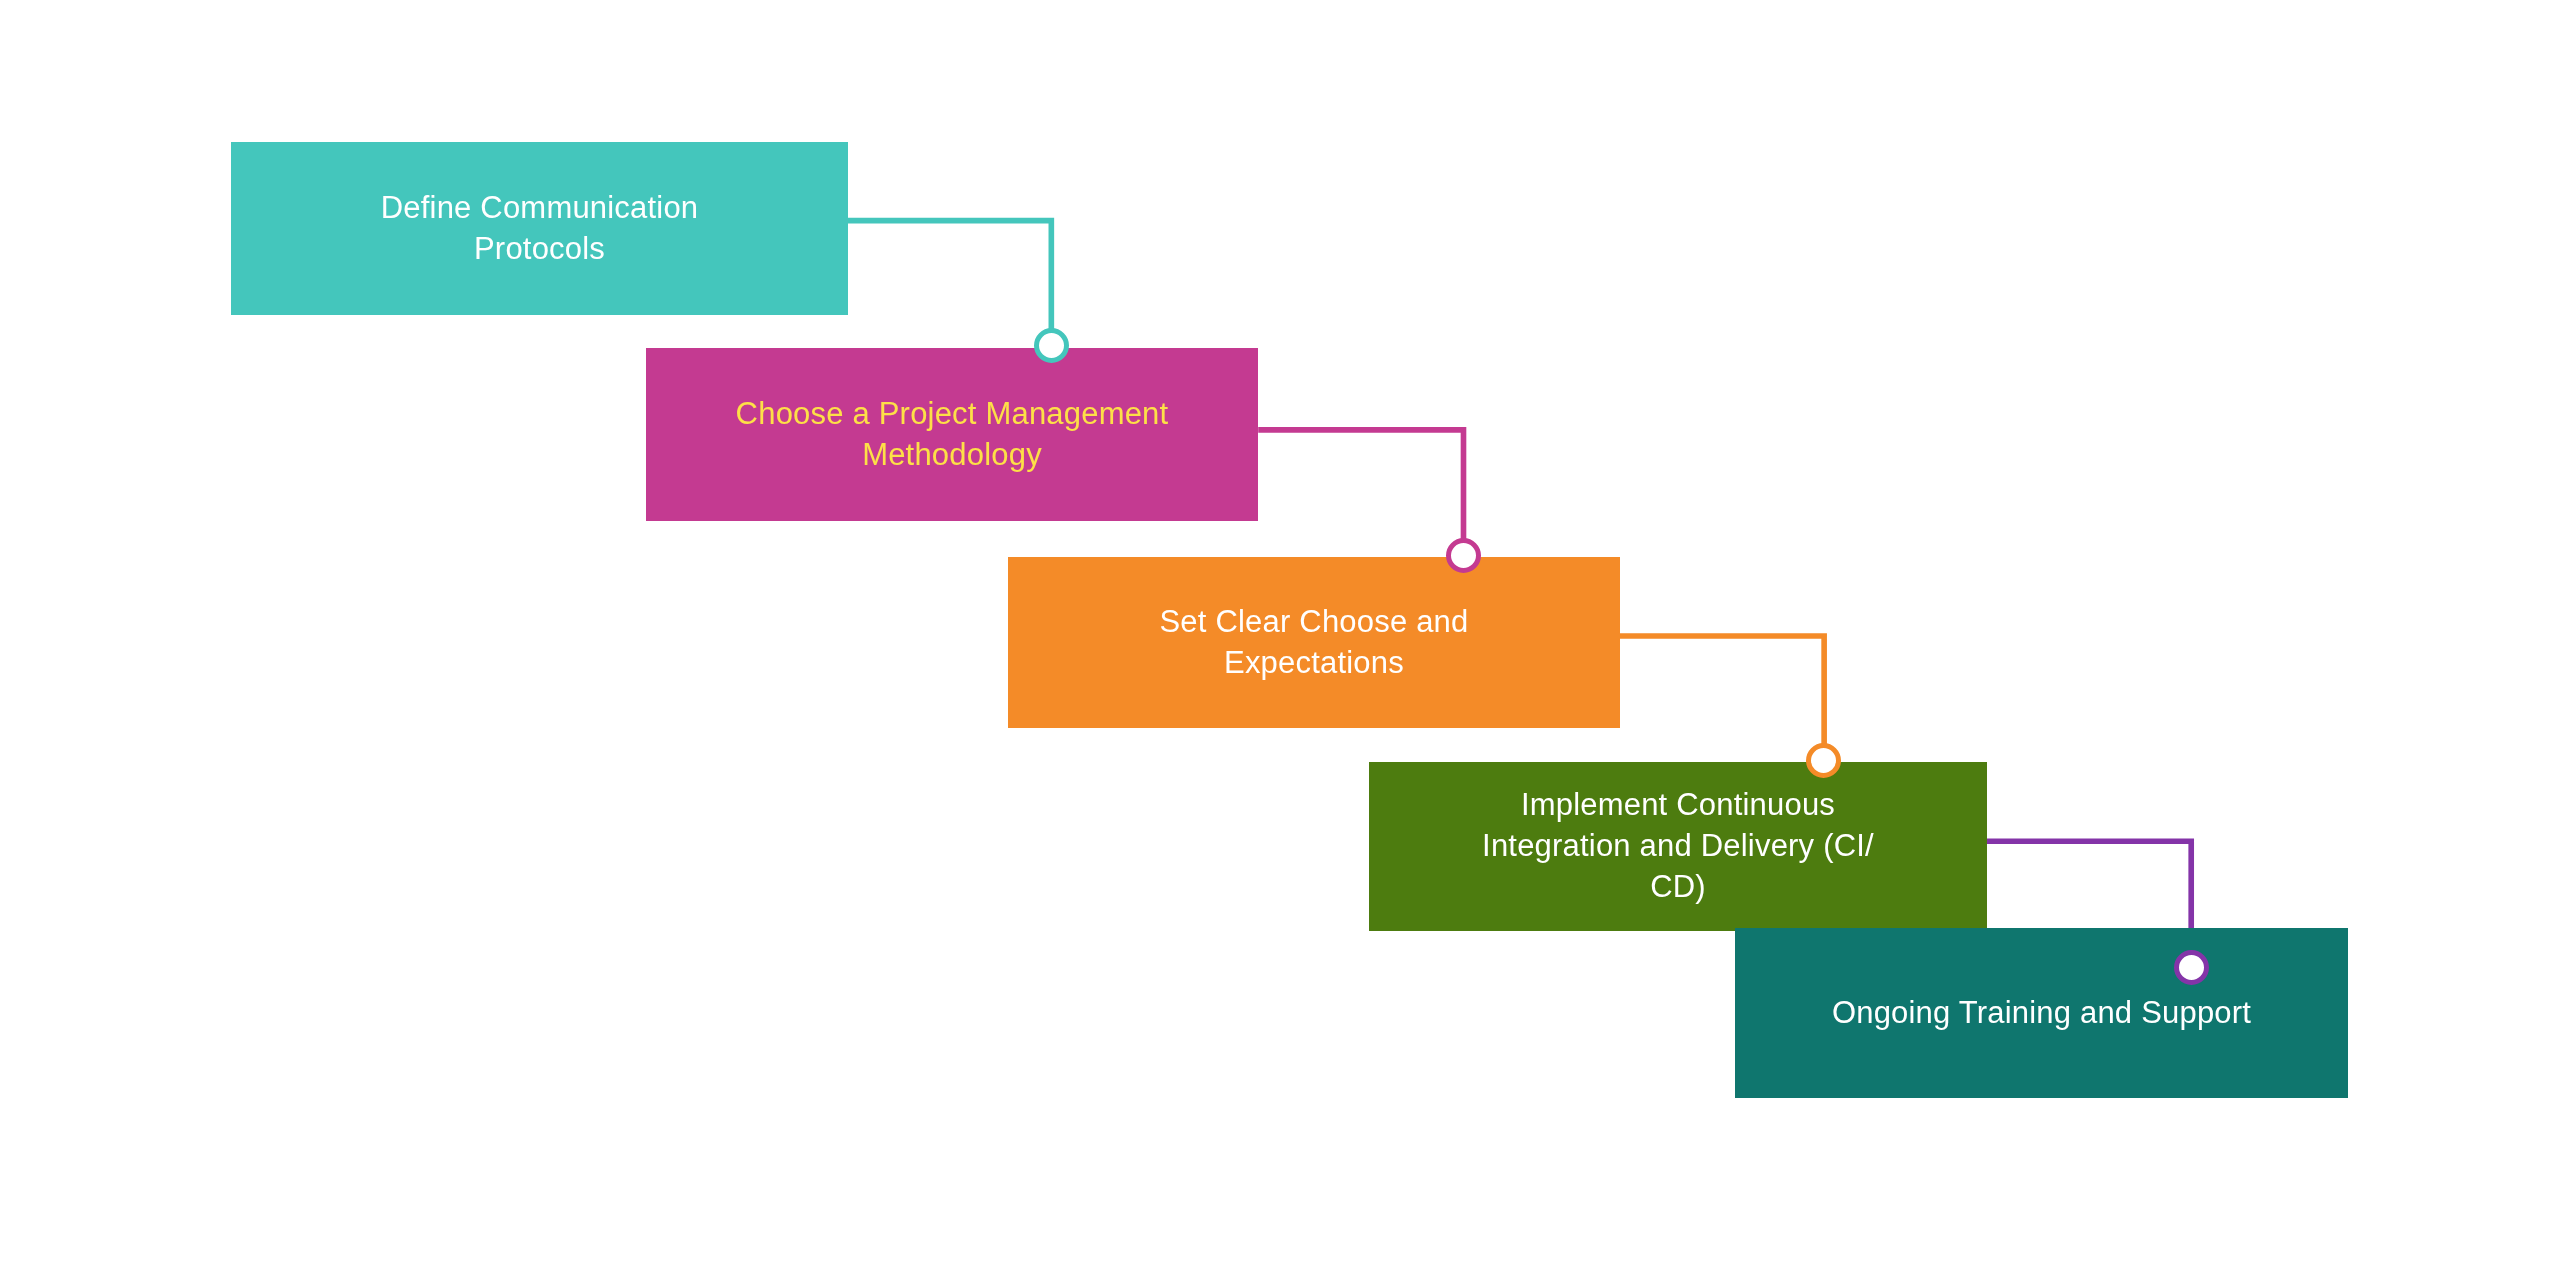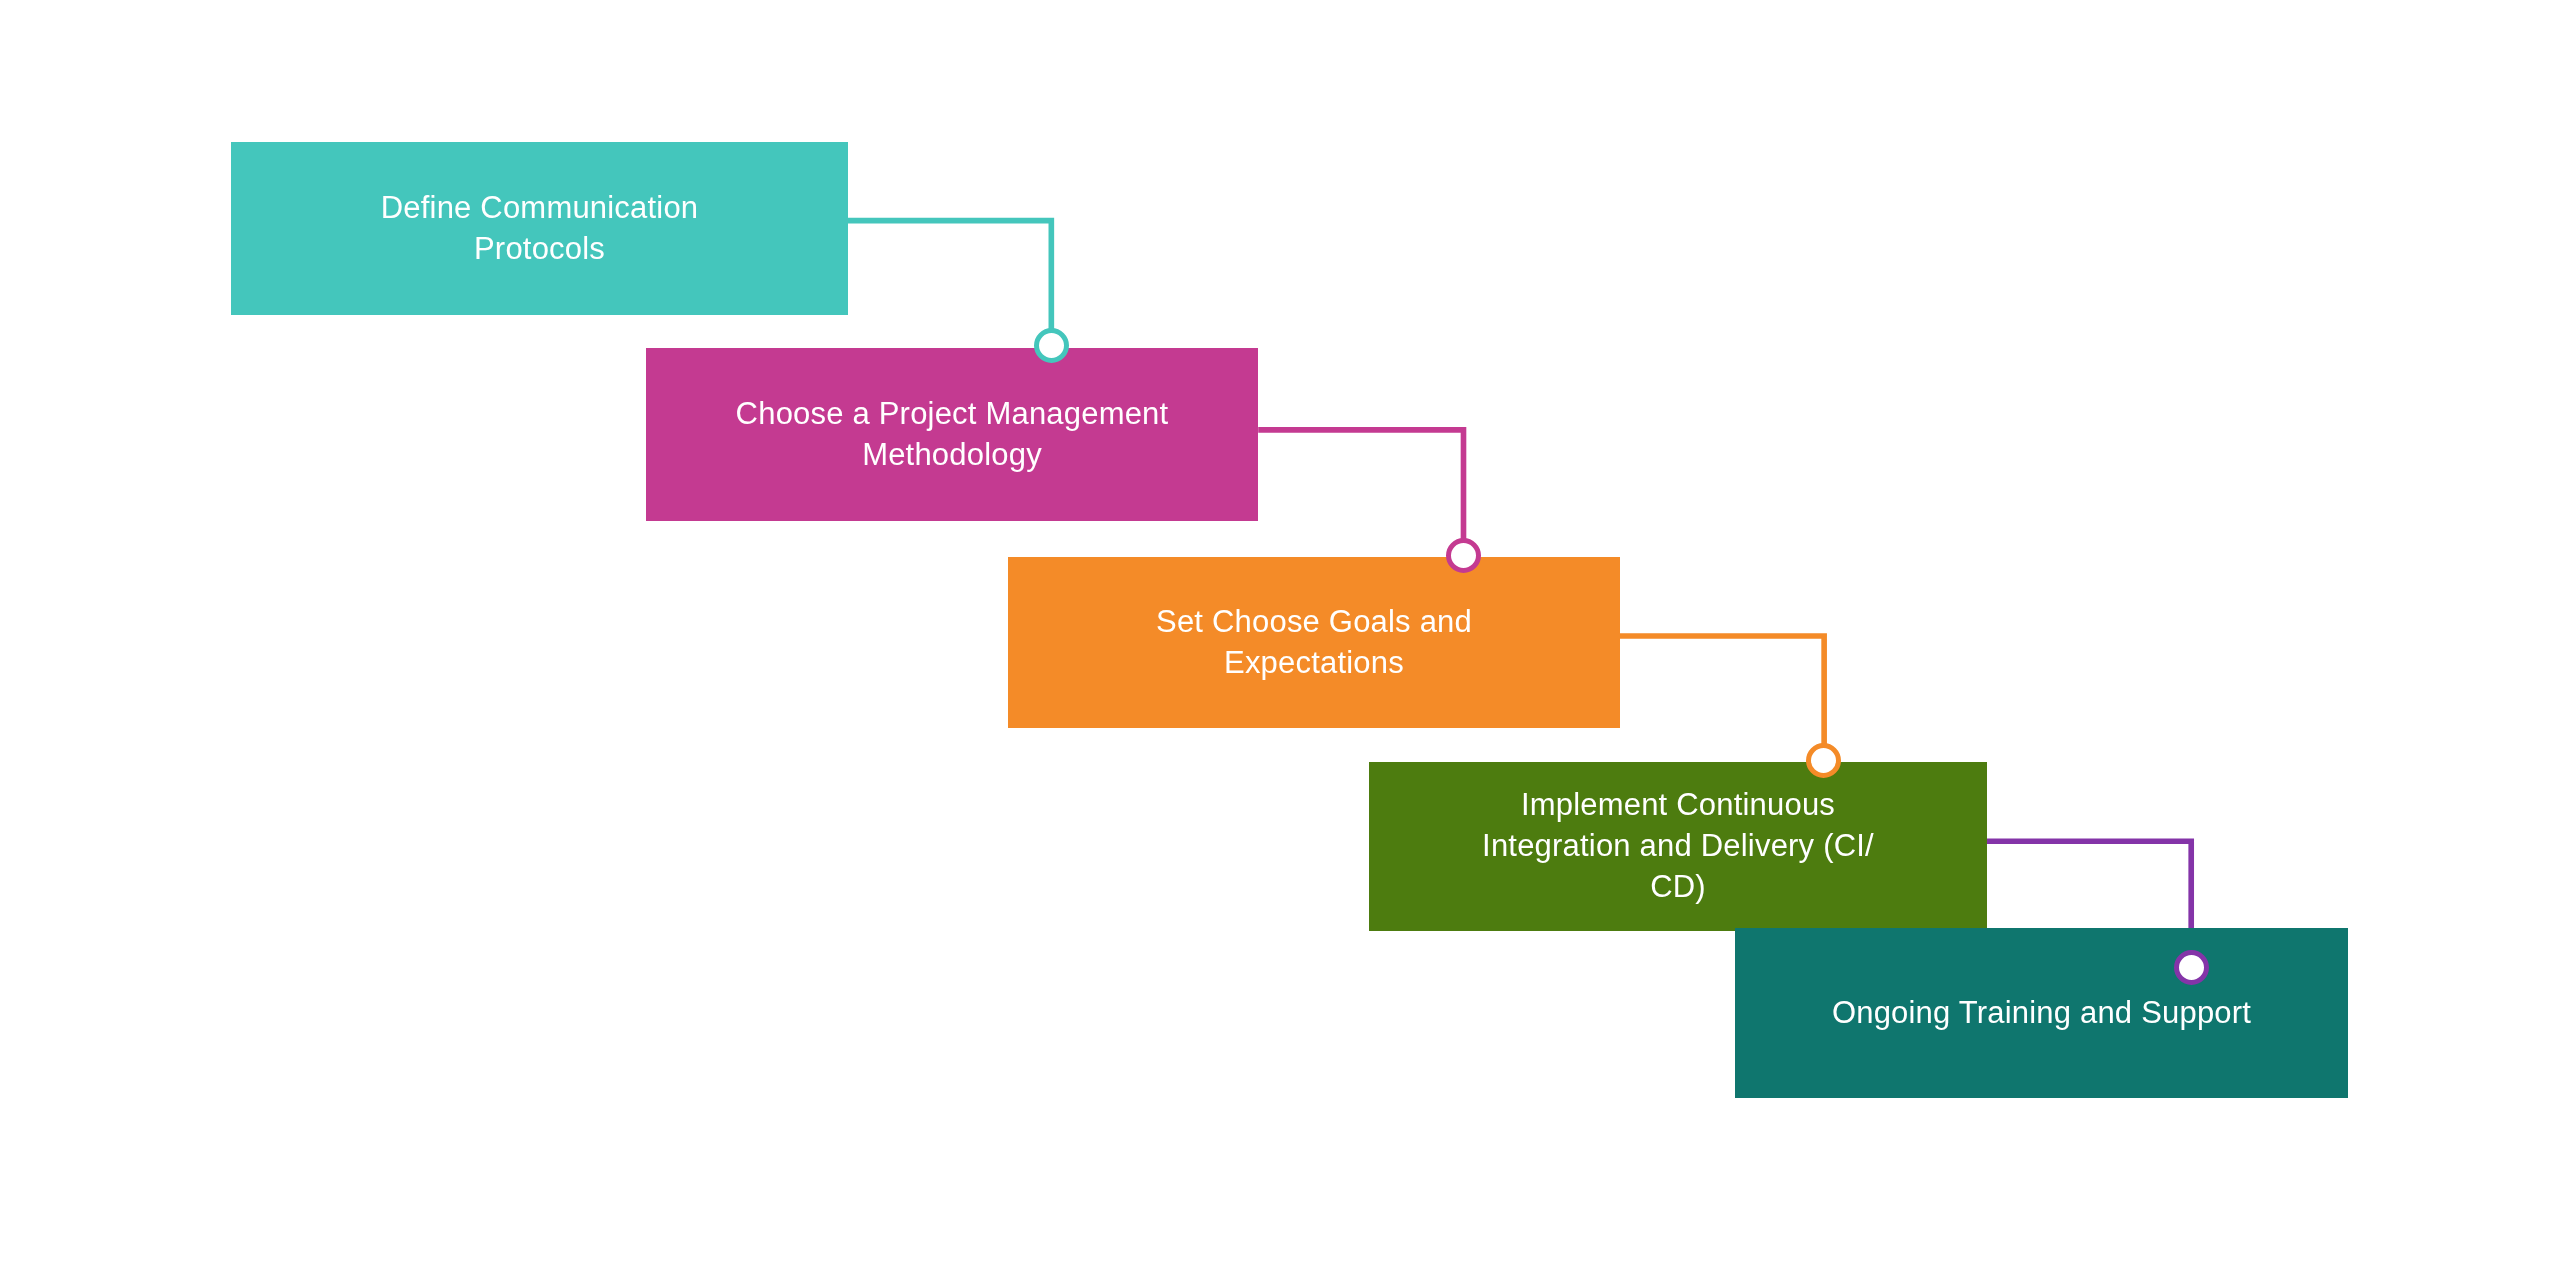--- a/index.html
+++ b/index.html
@@ -64,25 +64,25 @@
       <path d="M 1563 534 L 1818 534 L 1818 690" fill="none" stroke="#c43a91" stroke-width="7" stroke-linecap="butt" stroke-linejoin="miter"></path>
       <path d="M 2012 790 L 2266 790 L 2266 945" fill="none" stroke="#f48b28" stroke-width="7" stroke-linecap="butt" stroke-linejoin="miter"></path>
       <path d="M 2468 1045 L 2722 1045 L 2722 1202" fill="none" stroke="#8434a8" stroke-width="7" stroke-linecap="butt" stroke-linejoin="miter"></path>
     </svg>
   <div id="boxes-layer">
       <div class="step-box" style="left: 231px; top: 142px; width: 617px; height: 173px; background: rgb(68, 198, 188);">
         <span class="step-label" style="color: rgb(255, 255, 255);">Define Communication
 Protocols</span>
       </div>
       <div class="step-box" style="left: 646px; top: 348px; width: 612px; height: 173px; background: rgb(196, 58, 145);">
-        <span class="step-label" style="color: #ffffff;">Choose a Project Management
+        <span class="step-label" style="color: #fde047;">Choose a Project Management
 Methodology</span>
       </div>
       <div class="step-box" style="left: 1008px; top: 557px; width: 612px; height: 171px; background: rgb(244, 139, 40);">
-        <span class="step-label" style="color: rgb(255, 255, 255);">Set Choose Goals and
+        <span class="step-label" style="color: rgb(255, 255, 255);">Set Clear Choose and
 Expectations</span>
       </div>
       <div class="step-box" style="left: 1369px; top: 762px; width: 618px; height: 169px; background: #4d7c0f;">
         <span class="step-label" style="color: rgb(255, 255, 255);">Implement Continuous
 Integration and Delivery (CI/
 CD)</span>
       </div>
       <div class="step-box" style="left: 1735px; top: 928px; width: 613px; height: 170px; background: #0f766e;">
         <span class="step-label" style="color: rgb(255, 255, 255);">Ongoing Training and Support</span>
       </div>

